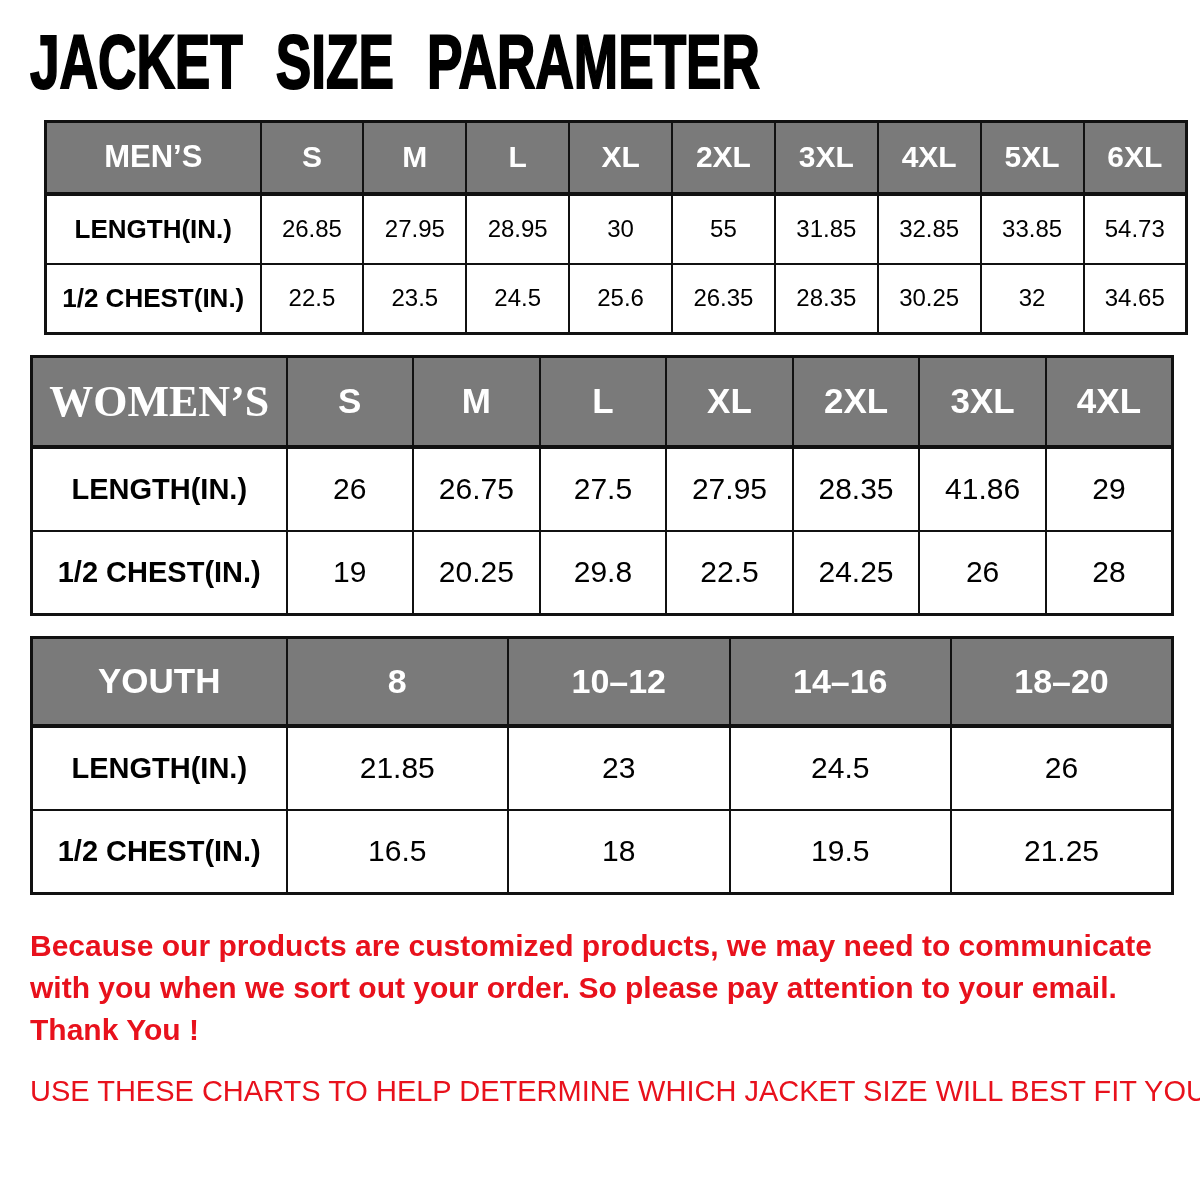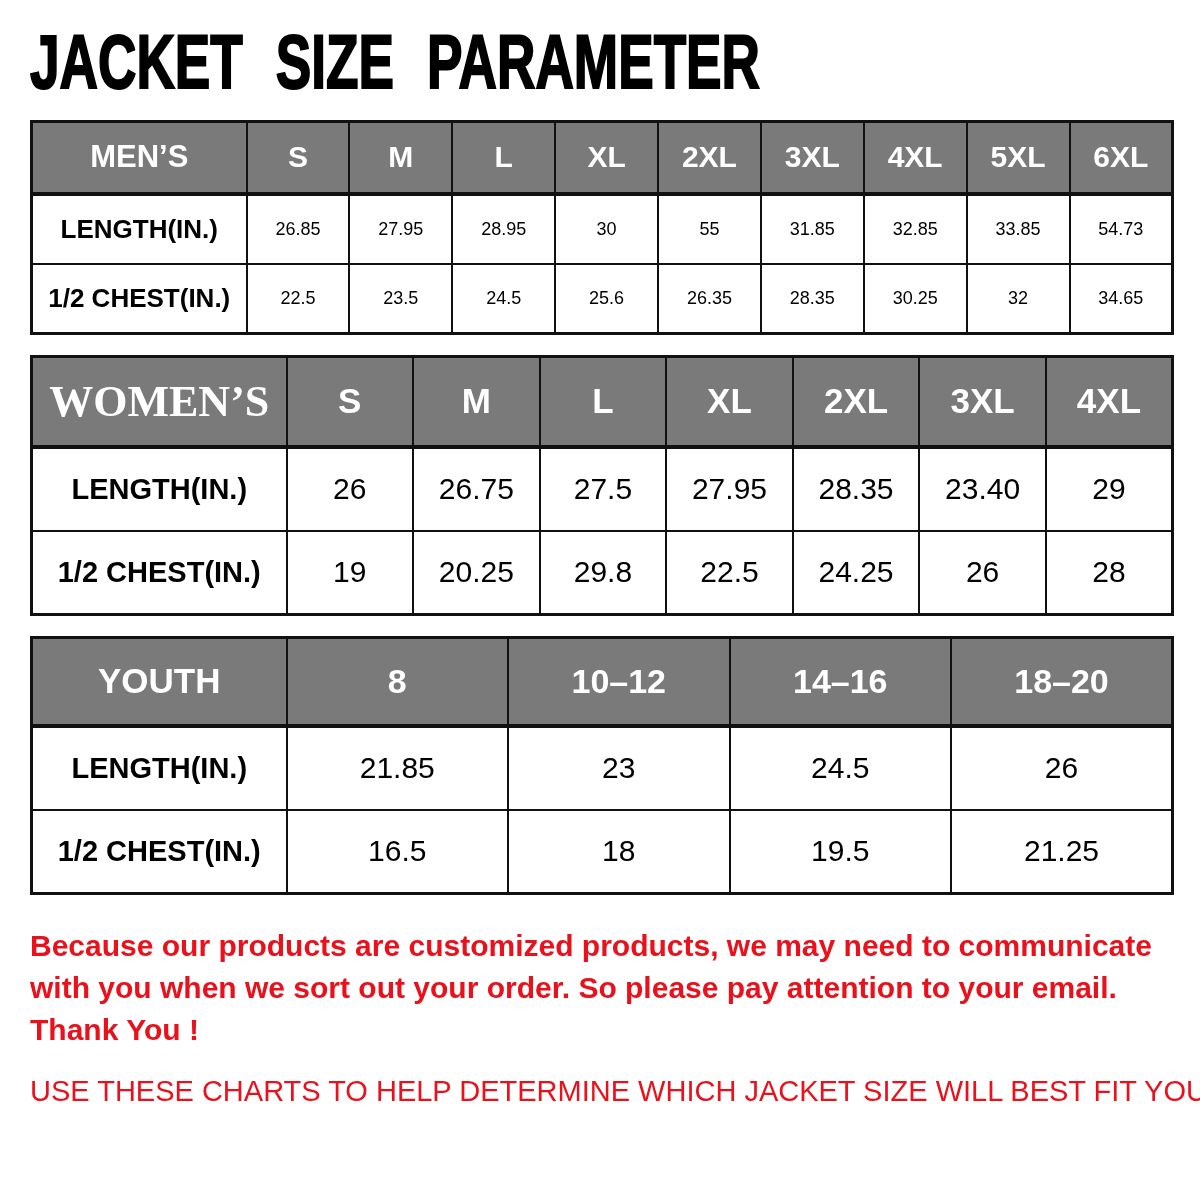--- a/index.html
+++ b/index.html
@@ -57,25 +57,25 @@
   table.size-table{ border: 3px solid var(--border); }
   table.size-table thead th{
     background: var(--gray);
     color: #fff;
     font-weight: 700;
     border-bottom-width: 4px;
   }
   table.size-table td:first-child{ font-weight: 700; }
 
   
-  .t-mens{ margin-top: 20px; }
+  .t-mens{ margin-top: 20px; margin-left: 14px; }
   .t-mens th:first-child, .t-mens td:first-child{ width: 215px; }
   .t-mens thead th{ height: 72px; font-size: 30px; }
   .t-mens thead th:first-child{ font-size: 31px; }
-  .t-mens td{ height: 70px; font-size: 18px; }
+  .t-mens td{ height: 70px; font-size: 24px; }
   .t-mens td:first-child{ font-size: 26px; }
 
   
   .t-womens{ margin-top: 30px; }
   .t-womens th:first-child, .t-womens td:first-child{ width: 255px; }
   .t-womens thead th{ height: 90px; font-size: 35px; }
   .t-womens thead th:first-child{ font-size: 44px; font-family: Liberation Serif, serif; }
   .t-womens td{ height: 84px; font-size: 30px; }
   .t-womens td:first-child{ font-size: 29px; }
 
@@ -169,21 +169,21 @@
         </tr>
       </thead>
       <tbody>
         <tr>
           <td>LENGTH(IN.)</td>
           <td>26</td>
           <td>26.75</td>
           <td>27.5</td>
           <td>27.95</td>
           <td>28.35</td>
-          <td>23.40</td>
+          <td>41.86</td>
           <td>29</td>
         </tr>
         <tr>
           <td>1/2 CHEST(IN.)</td>
           <td>19</td>
           <td>20.25</td>
           <td>29.8</td>
           <td>22.5</td>
           <td>24.25</td>
           <td>26</td>

